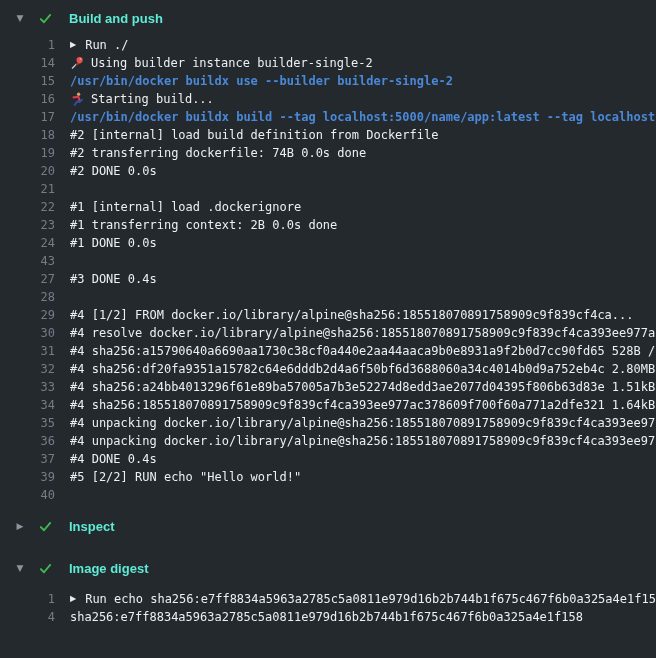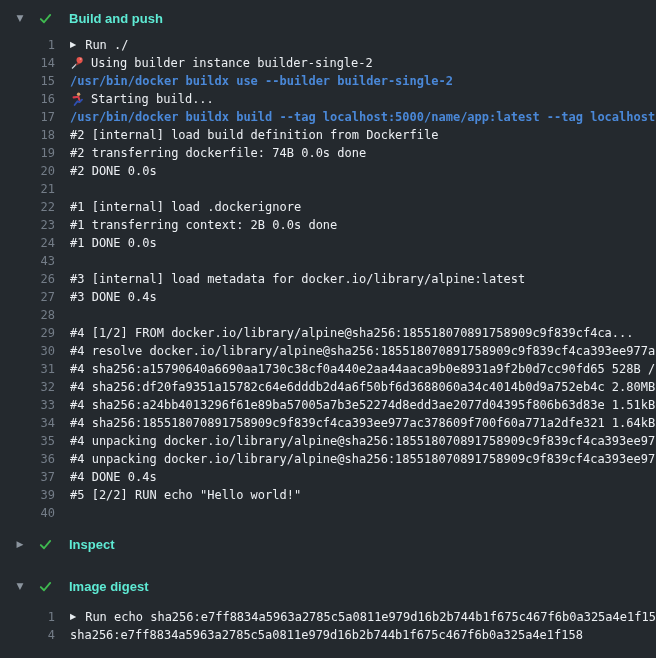--- a/index.html
+++ b/index.html
@@ -95,21 +95,20 @@
         </svg><span>Starting build...</span></span></div>
     <div class="line"><span class="ln">17</span><span class="txt cmd"><span>/usr/bin/docker buildx build --tag localhost:5000/name/app:latest --tag localhost:50</span></span></div>
     <div class="line"><span class="ln">18</span><span class="txt"><span>#2 [internal] load build definition from Dockerfile</span></span></div>
     <div class="line"><span class="ln">19</span><span class="txt"><span>#2 transferring dockerfile: 74B 0.0s done</span></span></div>
     <div class="line"><span class="ln">20</span><span class="txt"><span>#2 DONE 0.0s</span></span></div>
     <div class="line"><span class="ln">21</span><span class="txt"><span></span></span></div>
     <div class="line"><span class="ln">22</span><span class="txt"><span>#1 [internal] load .dockerignore</span></span></div>
     <div class="line"><span class="ln">23</span><span class="txt"><span>#1 transferring context: 2B 0.0s done</span></span></div>
     <div class="line"><span class="ln">24</span><span class="txt"><span>#1 DONE 0.0s</span></span></div>
     <div class="line"><span class="ln">43</span><span class="txt"><span></span></span></div>
-    <div class="line"><span class="ln">26</span><span class="txt"><span>#3 [internal] load metadata for docker.io/library/alpine:latest</span></span></div>
     <div class="line"><span class="ln">27</span><span class="txt"><span>#3 DONE 0.4s</span></span></div>
     <div class="line"><span class="ln">28</span><span class="txt"><span></span></span></div>
     <div class="line"><span class="ln">29</span><span class="txt"><span>#4 [1/2] FROM docker.io/library/alpine@sha256:185518070891758909c9f839cf4ca...</span></span></div>
     <div class="line"><span class="ln">30</span><span class="txt"><span>#4 resolve docker.io/library/alpine@sha256:185518070891758909c9f839cf4ca393ee977ac37</span></span></div>
     <div class="line"><span class="ln">31</span><span class="txt"><span>#4 sha256:a15790640a6690aa1730c38cf0a440e2aa44aaca9b0e8931a9f2b0d7cc90fd65 528B / 52</span></span></div>
     <div class="line"><span class="ln">32</span><span class="txt"><span>#4 sha256:df20fa9351a15782c64e6dddb2d4a6f50bf6d3688060a34c4014b0d9a752eb4c 2.80MB / 2</span></span></div>
     <div class="line"><span class="ln">33</span><span class="txt"><span>#4 sha256:a24bb4013296f61e89ba57005a7b3e52274d8edd3ae2077d04395f806b63d83e 1.51kB / 1</span></span></div>
     <div class="line"><span class="ln">34</span><span class="txt"><span>#4 sha256:185518070891758909c9f839cf4ca393ee977ac378609f700f60a771a2dfe321 1.64kB / 1</span></span></div>
     <div class="line"><span class="ln">35</span><span class="txt"><span>#4 unpacking docker.io/library/alpine@sha256:185518070891758909c9f839cf4ca393ee977ac</span></span></div>
     <div class="line"><span class="ln">36</span><span class="txt"><span>#4 unpacking docker.io/library/alpine@sha256:185518070891758909c9f839cf4ca393ee977ac</span></span></div>

